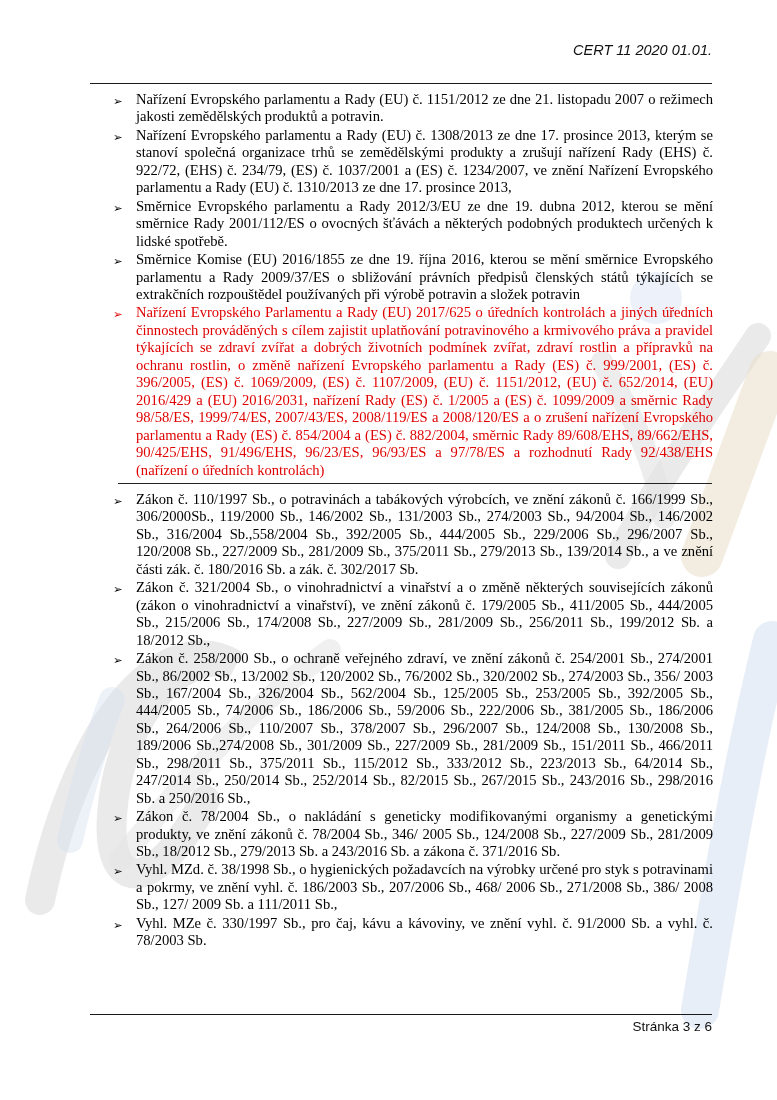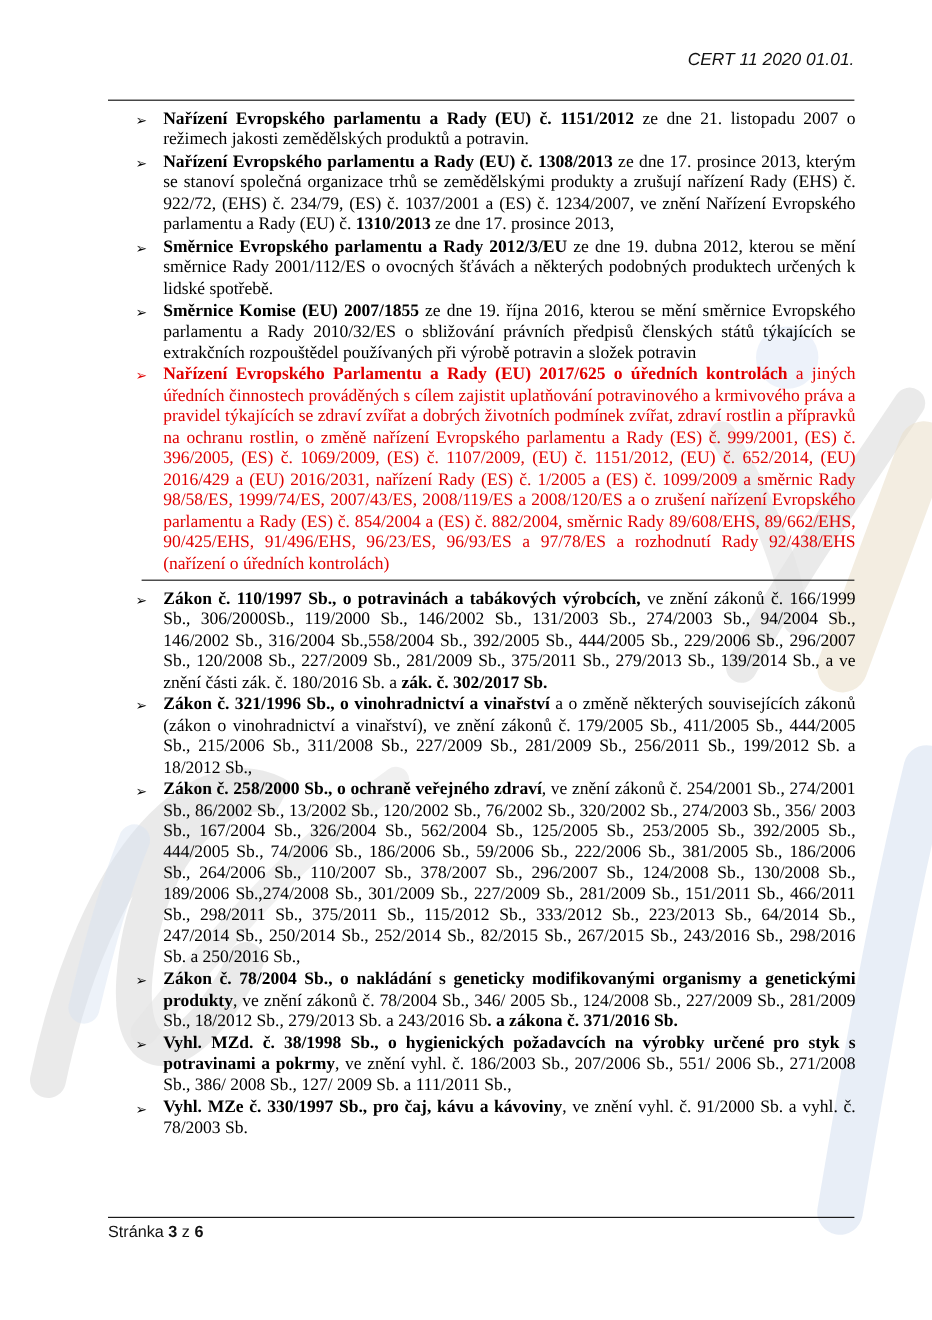--- a/index.html
+++ b/index.html
@@ -12,24 +12,24 @@
   .content{position:relative;z-index:1;}
   .header{position:absolute;top:42px;left:90px;width:622px;text-align:right;
     font-family:"Liberation Sans", sans-serif;font-style:italic;font-size:14.5px;color:#111;}
   .header-rule{position:absolute;top:83px;left:90px;width:622px;border-top:1.6px solid #1a1a1a;}
   .list{position:absolute;top:91px;left:113px;width:600px;font-size:14.6px;line-height:17.45px;}
   .item{display:flex;margin-bottom:1px;}
   .bullet{flex:0 0 23px;font-size:11.5px;padding-top:2px;color:#000;}
   .item.red .bullet{color:var(--red,#e00000);}
   .text{flex:1;text-align:justify;}
   .item.red .text{color:var(--red,#e00000);}
-  .b{font-weight:bold;}
+  .b{font-weight:normal;}
   .separator{border-top:1.6px solid #222;margin:4px 0 7px 5px;width:594px;height:0;}
   .footer-rule{position:absolute;top:1014px;left:90px;width:622px;border-top:1.4px solid #1a1a1a;}
-  .footer-text{position:absolute;top:1019px;left:90px;width:622px;text-align:left;
+  .footer-text{position:absolute;top:1019px;left:90px;width:622px;text-align:right;
     font-family:"Liberation Sans", sans-serif;font-size:13.5px;color:#111;}
 </style>
 </head>
 <body>
 
 <div class="page">
 
   <svg class="watermark" width="777" height="1100" viewBox="0 0 777 1100" aria-hidden="true">
     <path d="M 40,900 C 80,710 170,625 235,665 C 190,645 120,705 112,815 C 106,898 158,892 205,800" fill="none" stroke="#dfdfdf" stroke-width="30" stroke-linecap="round" opacity="0.65"></path>
     <path d="M 120,860 C 200,760 260,700 330,650" fill="none" stroke="#e4e4e4" stroke-width="22" stroke-linecap="round" opacity="0.55"></path>
@@ -55,46 +55,46 @@
         <div class="item">
           <span class="bullet">➢</span>
           <div class="text"><span class="b">Nařízení Evropského parlamentu a Rady (EU) č. 1308/2013</span><span> ze dne 17. prosince 2013, kterým se stanoví společná organizace trhů se zemědělskými produkty a zrušují nařízení Rady (EHS) č. 922/72, (EHS) č. 234/79, (ES) č. 1037/2001 a (ES) č. 1234/2007, ve znění Nařízení Evropského parlamentu a Rady (EU) č. </span><span class="b">1310/2013</span><span> ze dne 17. prosince 2013,</span></div>
         </div>
         <div class="item">
           <span class="bullet">➢</span>
           <div class="text"><span class="b">Směrnice Evropského parlamentu a Rady 2012/3/EU</span><span> ze dne 19. dubna 2012, kterou se mění směrnice Rady 2001/112/ES o ovocných šťávách a některých podobných produktech určených k lidské spotřebě.</span></div>
         </div>
         <div class="item">
           <span class="bullet">➢</span>
-          <div class="text"><span class="b">Směrnice Komise (EU) 2007/1855</span><span> ze dne 19. října 2016, kterou se mění směrnice Evropského parlamentu a Rady 2010/32/ES o sbližování právních předpisů členských států týkajících se extrakčních rozpouštědel používaných při výrobě potravin a složek potravin</span></div>
+          <div class="text"><span class="b">Směrnice Komise (EU) 2016/1855</span><span> ze dne 19. října 2016, kterou se mění směrnice Evropského parlamentu a Rady 2009/37/ES o sbližování právních předpisů členských států týkajících se extrakčních rozpouštědel používaných při výrobě potravin a složek potravin</span></div>
         </div>
         <div class="item red">
           <span class="bullet">➢</span>
           <div class="text"><span class="b">Nařízení Evropského Parlamentu a Rady (EU) 2017/625 o úředních kontrolách</span><span> a jiných úředních činnostech prováděných s cílem zajistit uplatňování potravinového a krmivového práva a pravidel týkajících se zdraví zvířat a dobrých životních podmínek zvířat, zdraví rostlin a přípravků na ochranu rostlin, o změně nařízení Evropského parlamentu a Rady (ES) č. 999/2001, (ES) č. 396/2005, (ES) č. 1069/2009, (ES) č. 1107/2009, (EU) č. 1151/2012, (EU) č. 652/2014, (EU) 2016/429 a (EU) 2016/2031, nařízení Rady (ES) č. 1/2005 a (ES) č. 1099/2009 a směrnic Rady 98/58/ES, 1999/74/ES, 2007/43/ES, 2008/119/ES a 2008/120/ES a o zrušení nařízení Evropského parlamentu a Rady (ES) č. 854/2004 a (ES) č. 882/2004, směrnic Rady 89/608/EHS, 89/662/EHS, 90/425/EHS, 91/496/EHS, 96/23/ES, 96/93/ES a 97/78/ES a rozhodnutí Rady 92/438/EHS (nařízení o úředních kontrolách)</span></div>
         </div>
         <div class="separator"></div>
         <div class="item">
           <span class="bullet">➢</span>
           <div class="text"><span class="b">Zákon č. 110/1997 Sb., o potravinách a tabákových výrobcích,</span><span> ve znění zákonů č. 166/1999 Sb., 306/2000Sb., 119/2000 Sb., 146/2002 Sb., 131/2003 Sb., 274/2003 Sb., 94/2004 Sb., 146/2002 Sb., 316/2004 Sb.,558/2004 Sb., 392/2005 Sb., 444/2005 Sb., 229/2006 Sb., 296/2007 Sb., 120/2008 Sb., 227/2009 Sb., 281/2009 Sb., 375/2011 Sb., 279/2013 Sb., 139/2014 Sb., a ve znění části zák. č. 180/2016 Sb. a </span><span class="b">zák. č. 302/2017 Sb.</span></div>
         </div>
         <div class="item">
           <span class="bullet">➢</span>
-          <div class="text"><span class="b">Zákon č. 321/1996 Sb., o vinohradnictví a vinařství</span><span> a o změně některých souvisejících zákonů (zákon o vinohradnictví a vinařství), ve znění zákonů č. 179/2005 Sb., 411/2005 Sb., 444/2005 Sb., 215/2006 Sb., 311/2008 Sb., 227/2009 Sb., 281/2009 Sb., 256/2011 Sb., 199/2012 Sb. a 18/2012 Sb.,</span></div>
+          <div class="text"><span class="b">Zákon č. 321/2004 Sb., o vinohradnictví a vinařství</span><span> a o změně některých souvisejících zákonů (zákon o vinohradnictví a vinařství), ve znění zákonů č. 179/2005 Sb., 411/2005 Sb., 444/2005 Sb., 215/2006 Sb., 174/2008 Sb., 227/2009 Sb., 281/2009 Sb., 256/2011 Sb., 199/2012 Sb. a 18/2012 Sb.,</span></div>
         </div>
         <div class="item">
           <span class="bullet">➢</span>
           <div class="text"><span class="b">Zákon č. 258/2000 Sb., o ochraně veřejného zdraví</span><span>, ve znění zákonů č. 254/2001 Sb., 274/2001 Sb., 86/2002 Sb., 13/2002 Sb., 120/2002 Sb., 76/2002 Sb., 320/2002 Sb., 274/2003 Sb., 356/ 2003 Sb., 167/2004 Sb., 326/2004 Sb., 562/2004 Sb., 125/2005 Sb., 253/2005 Sb., 392/2005 Sb., 444/2005 Sb., 74/2006 Sb., 186/2006 Sb., 59/2006 Sb., 222/2006 Sb., 381/2005 Sb., 186/2006 Sb., 264/2006 Sb., 110/2007 Sb., 378/2007 Sb., 296/2007 Sb., 124/2008 Sb., 130/2008 Sb., 189/2006 Sb.,274/2008 Sb., 301/2009 Sb., 227/2009 Sb., 281/2009 Sb., 151/2011 Sb., 466/2011 Sb., 298/2011 Sb., 375/2011 Sb., 115/2012 Sb., 333/2012 Sb., 223/2013 Sb., 64/2014 Sb., 247/2014 Sb., 250/2014 Sb., 252/2014 Sb., 82/2015 Sb., 267/2015 Sb., 243/2016 Sb., 298/2016 Sb. a 250/2016 Sb.,</span></div>
         </div>
         <div class="item">
           <span class="bullet">➢</span>
           <div class="text"><span class="b">Zákon č. 78/2004 Sb., o nakládání s geneticky modifikovanými organismy a genetickými produkty</span><span>, ve znění zákonů č. 78/2004 Sb., 346/ 2005 Sb., 124/2008 Sb., 227/2009 Sb., 281/2009 Sb., 18/2012 Sb., 279/2013 Sb. a 243/2016 Sb</span><span class="b">. a zákona č. 371/2016 Sb.</span></div>
         </div>
         <div class="item">
           <span class="bullet">➢</span>
-          <div class="text"><span class="b">Vyhl. MZd. č. 38/1998 Sb., o hygienických požadavcích na výrobky určené pro styk s potravinami a pokrmy</span><span>, ve znění vyhl. č. 186/2003 Sb., 207/2006 Sb., 551/ 2006 Sb., 271/2008 Sb., 386/ 2008 Sb., 127/ 2009 Sb. a 111/2011 Sb.,</span></div>
+          <div class="text"><span class="b">Vyhl. MZd. č. 38/1998 Sb., o hygienických požadavcích na výrobky určené pro styk s potravinami a pokrmy</span><span>, ve znění vyhl. č. 186/2003 Sb., 207/2006 Sb., 468/ 2006 Sb., 271/2008 Sb., 386/ 2008 Sb., 127/ 2009 Sb. a 111/2011 Sb.,</span></div>
         </div>
         <div class="item">
           <span class="bullet">➢</span>
           <div class="text"><span class="b">Vyhl. MZe č. 330/1997 Sb., pro čaj, kávu a kávoviny</span><span>, ve znění vyhl. č. 91/2000 Sb. a vyhl. č. 78/2003 Sb.</span></div>
         </div>
       </div>
 
     <div class="footer-rule"></div>
     <div class="footer-text" id="footer-text"><span>Stránka </span><span class="b">3</span><span> z </span><span class="b">6</span></div>
   </div>

